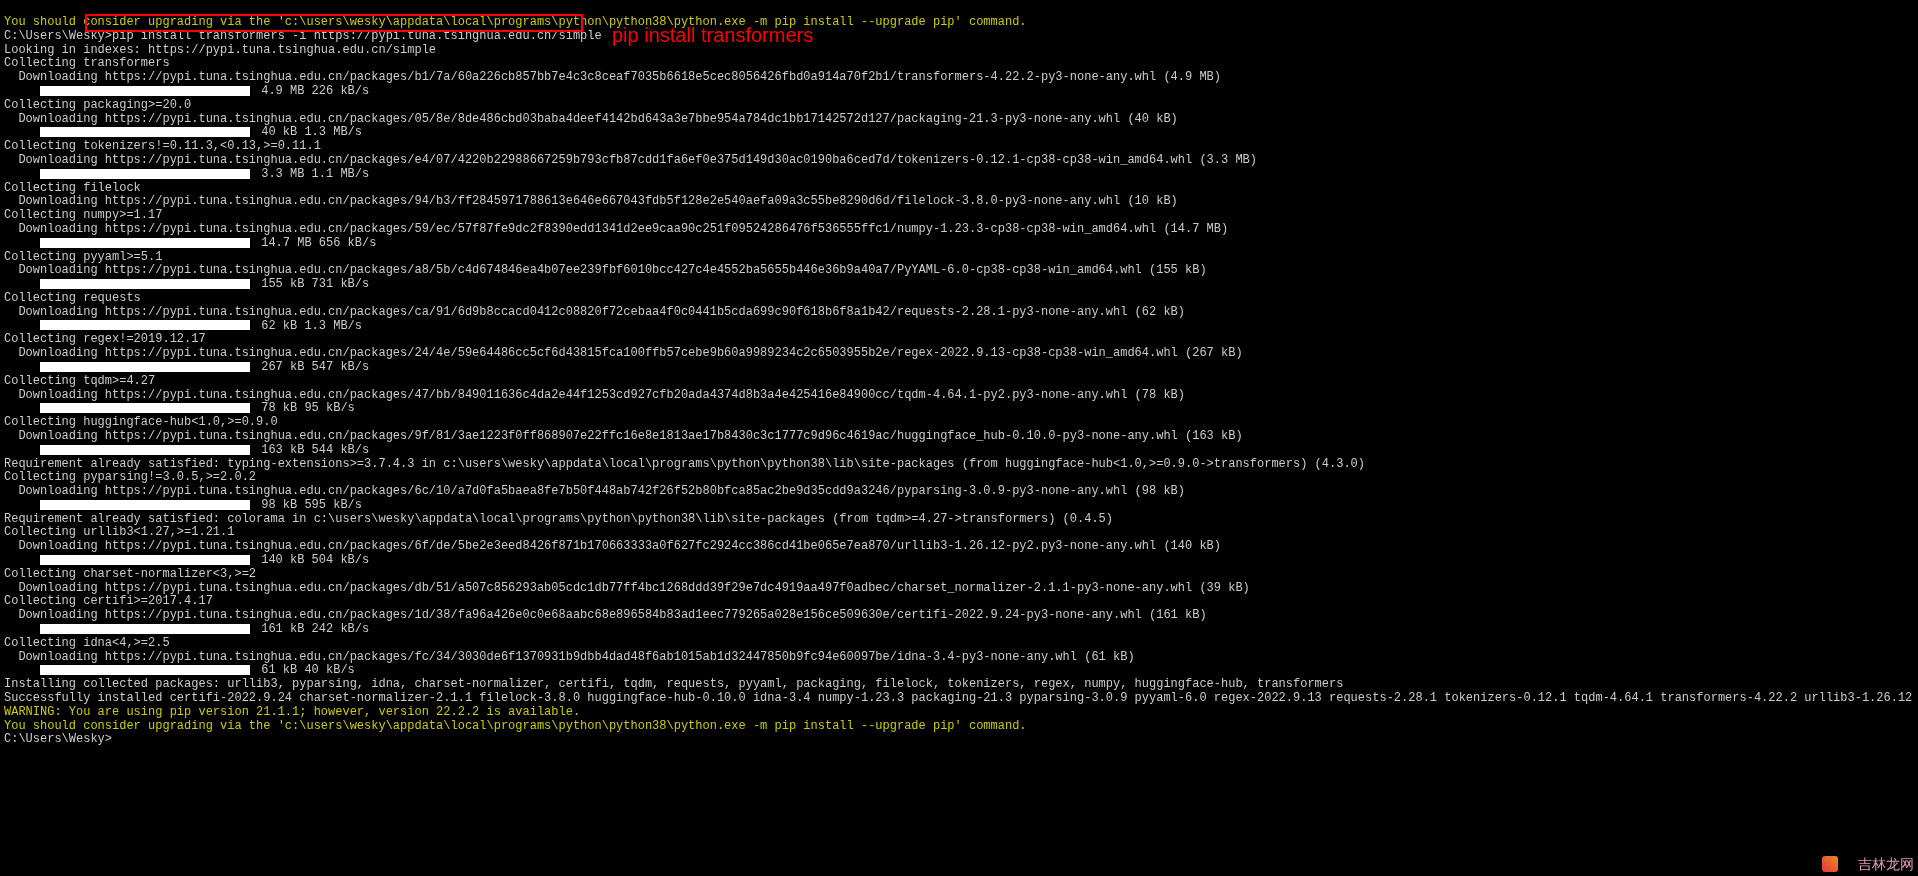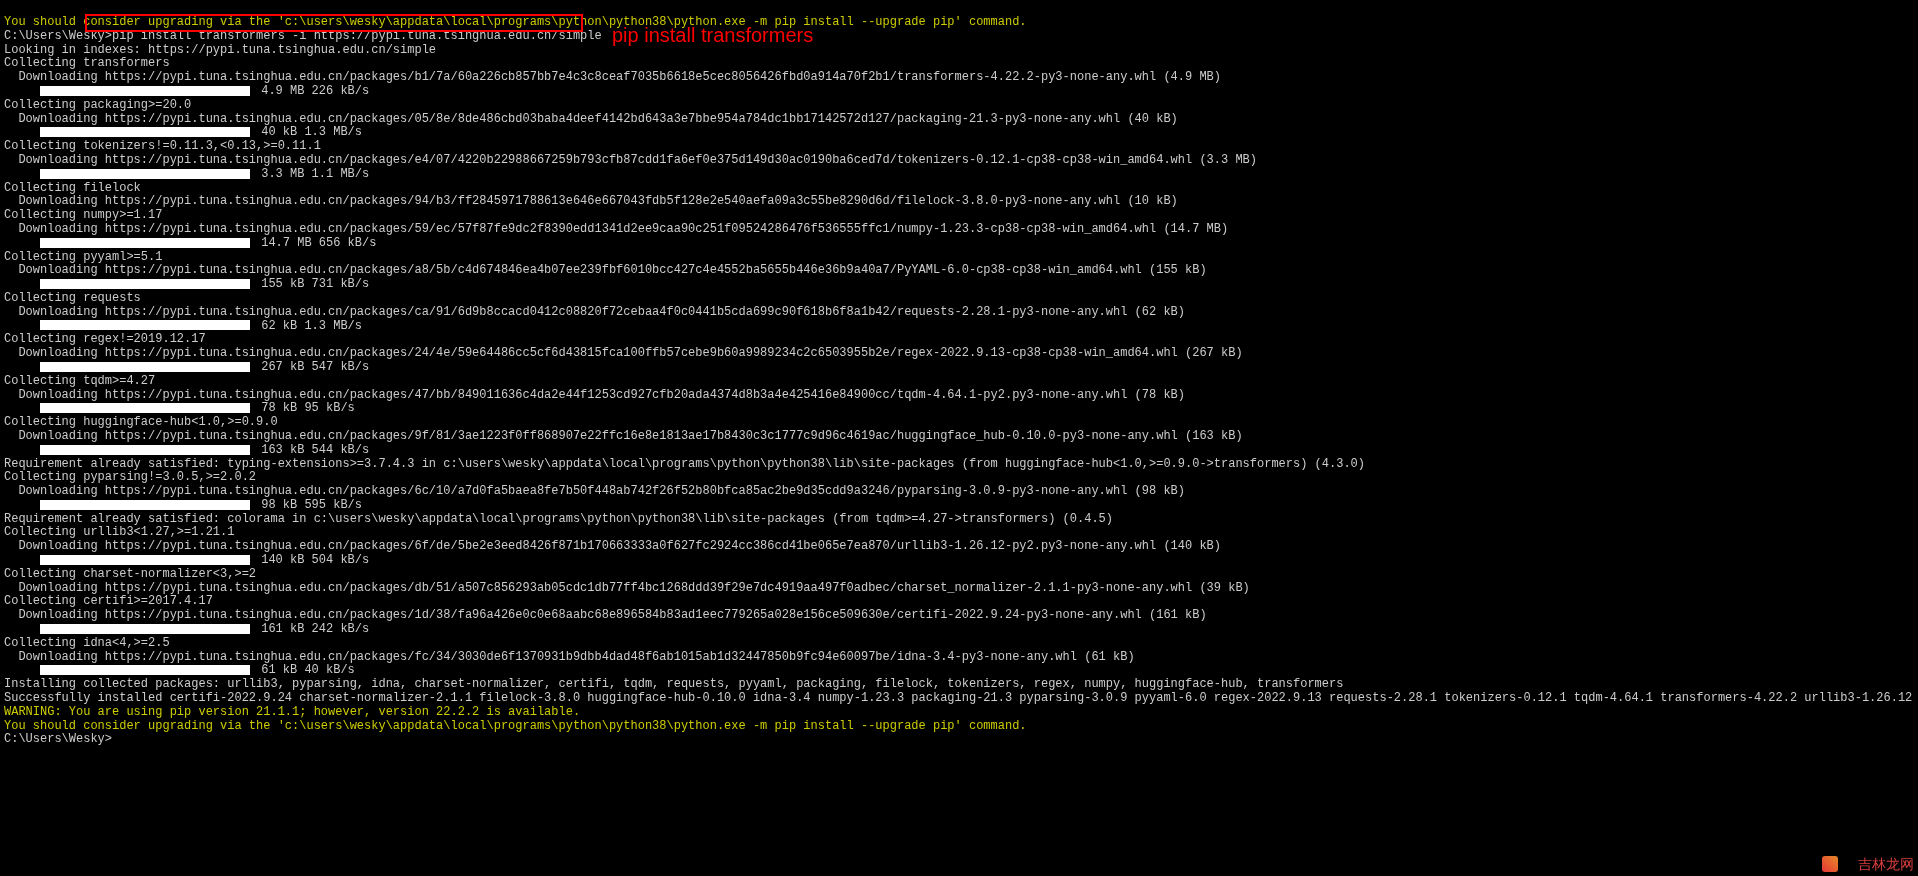--- a/index.html
+++ b/index.html
@@ -46,21 +46,21 @@
   }
   .watermark {
     position: absolute;
     right: 4px;
     bottom: 4px;
     display: flex;
     align-items: center;
     gap: 20px;
     font-family: "Microsoft YaHei", sans-serif;
     font-size: 14px;
-    color: #ef4444;
+    color: #f9a8d4;
     opacity: 0.9;
     margin-left: 10px;
   }
   .watermark .logo {
     width: 16px; height: 16px;
     background: linear-gradient(45deg,#ff3b3b,#ff9a2e);
     border-radius: 3px;
   }
 </style>
 </head>

